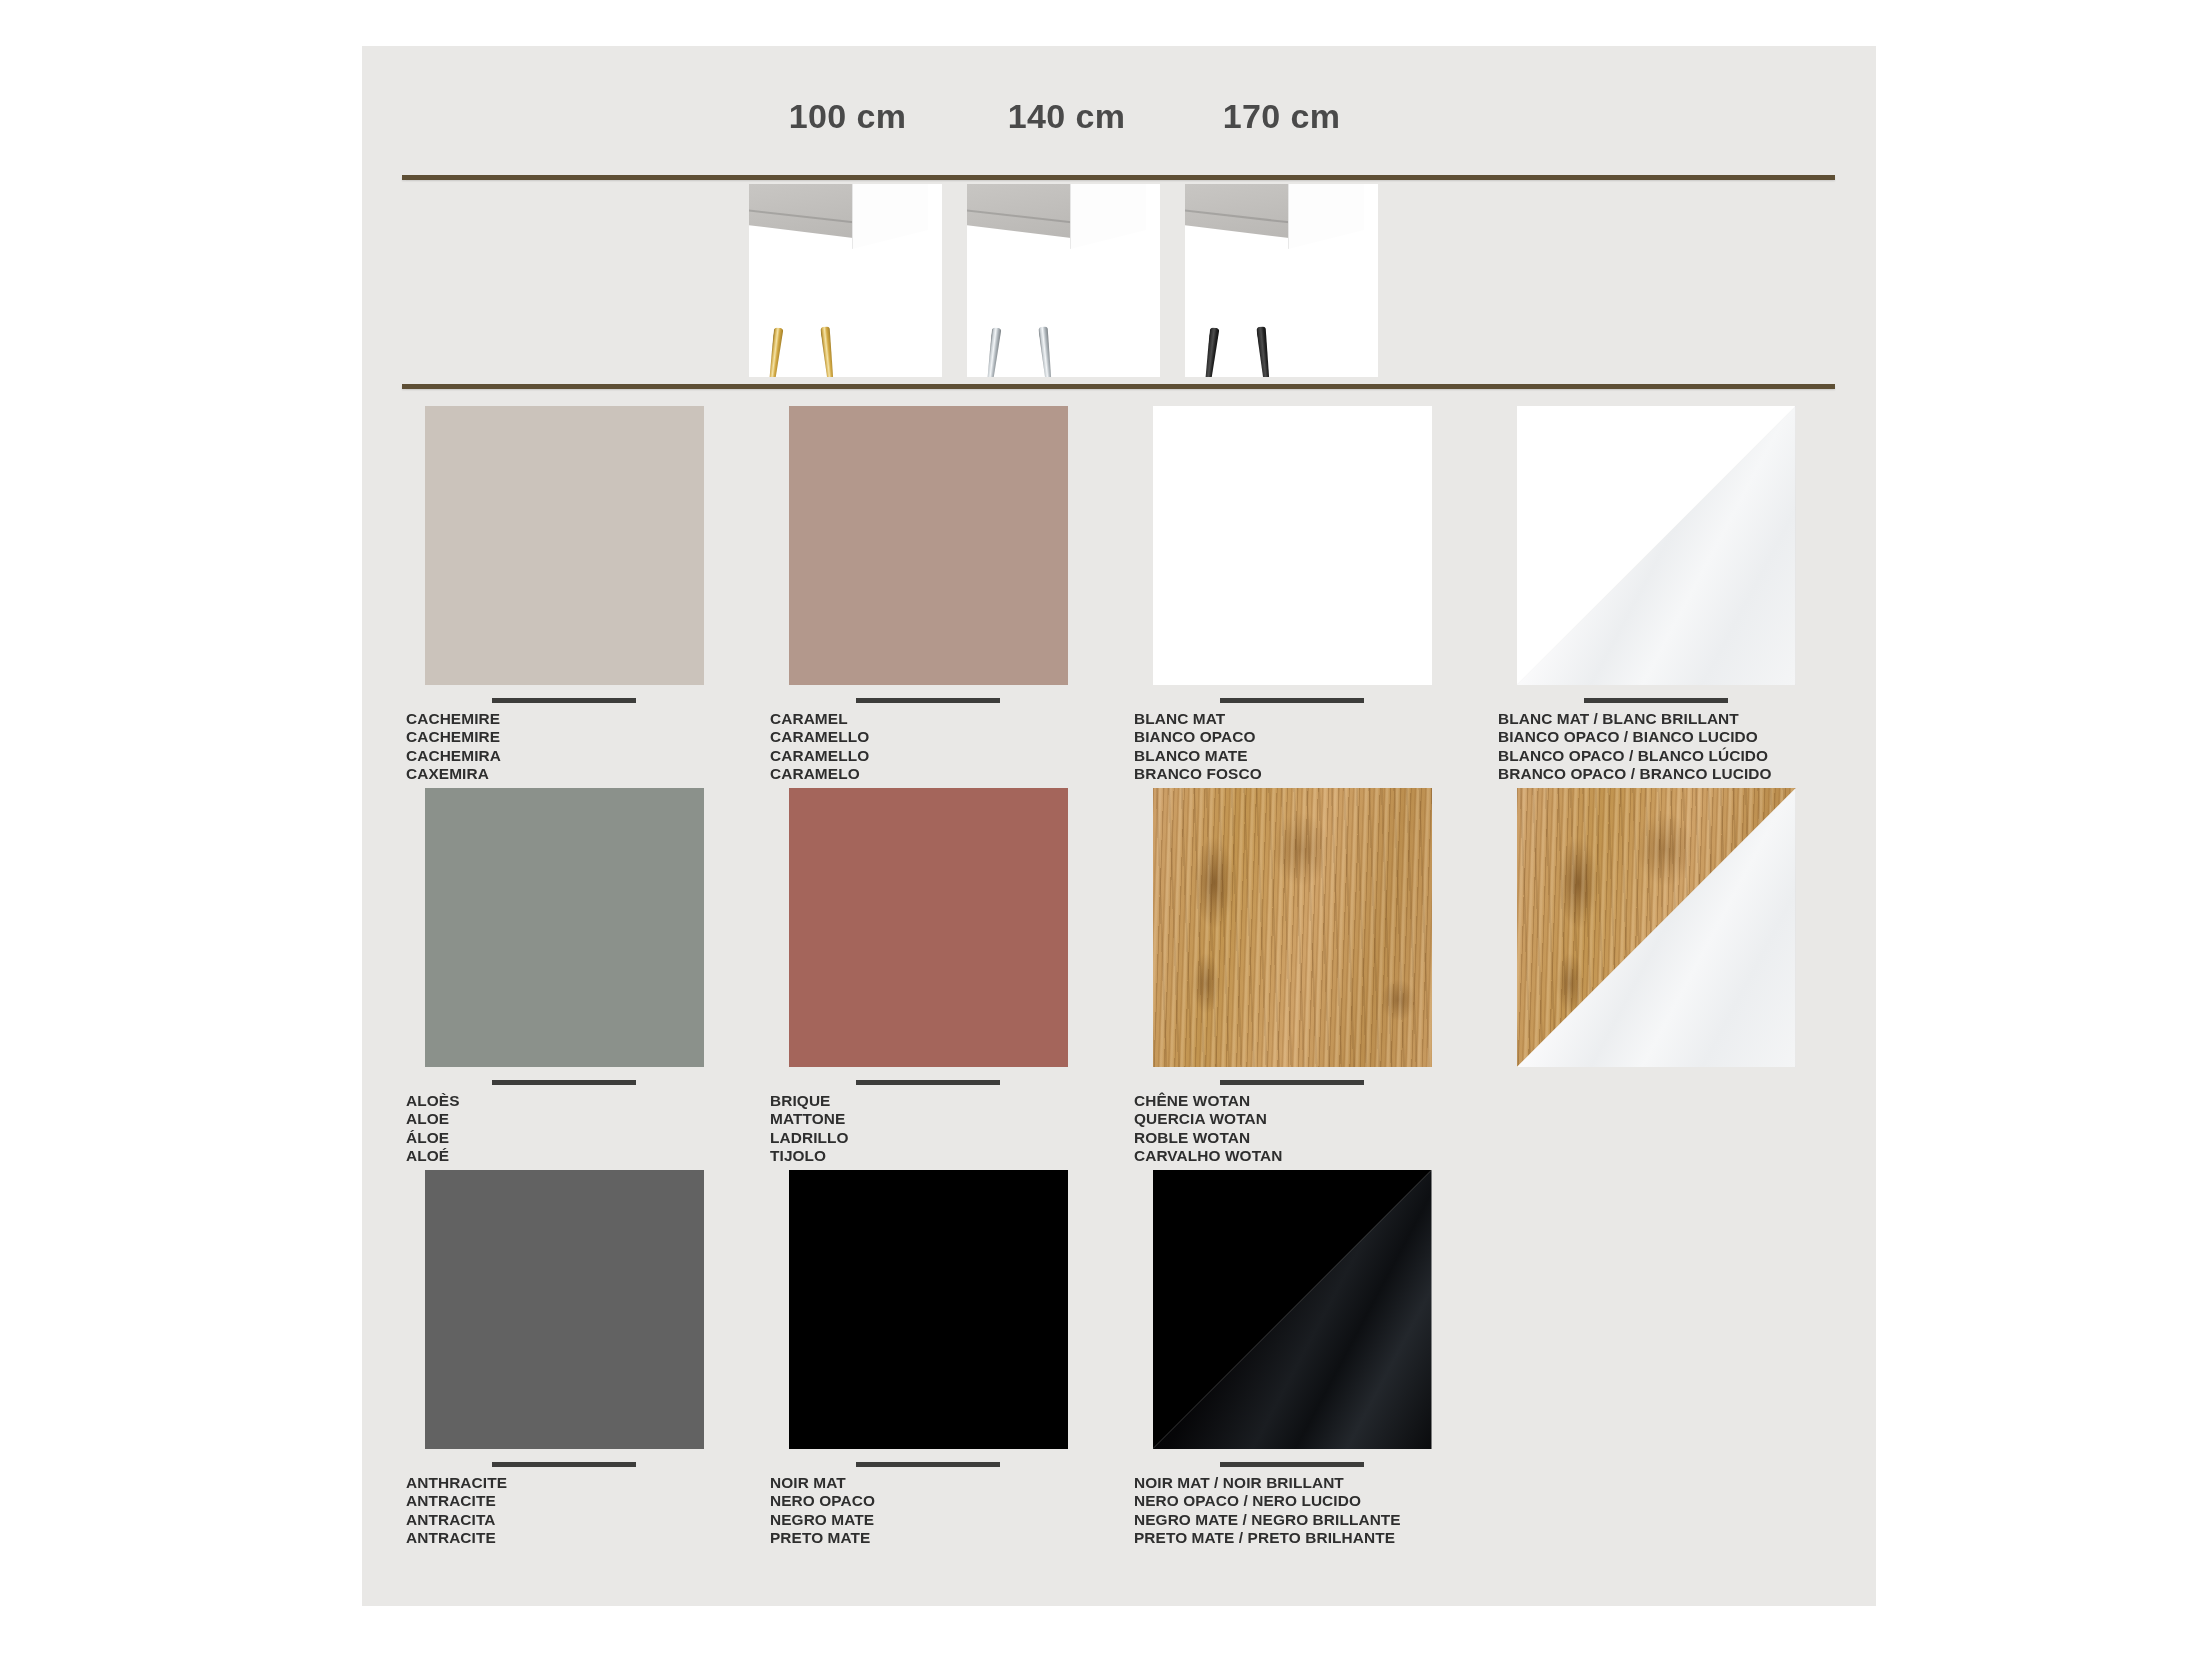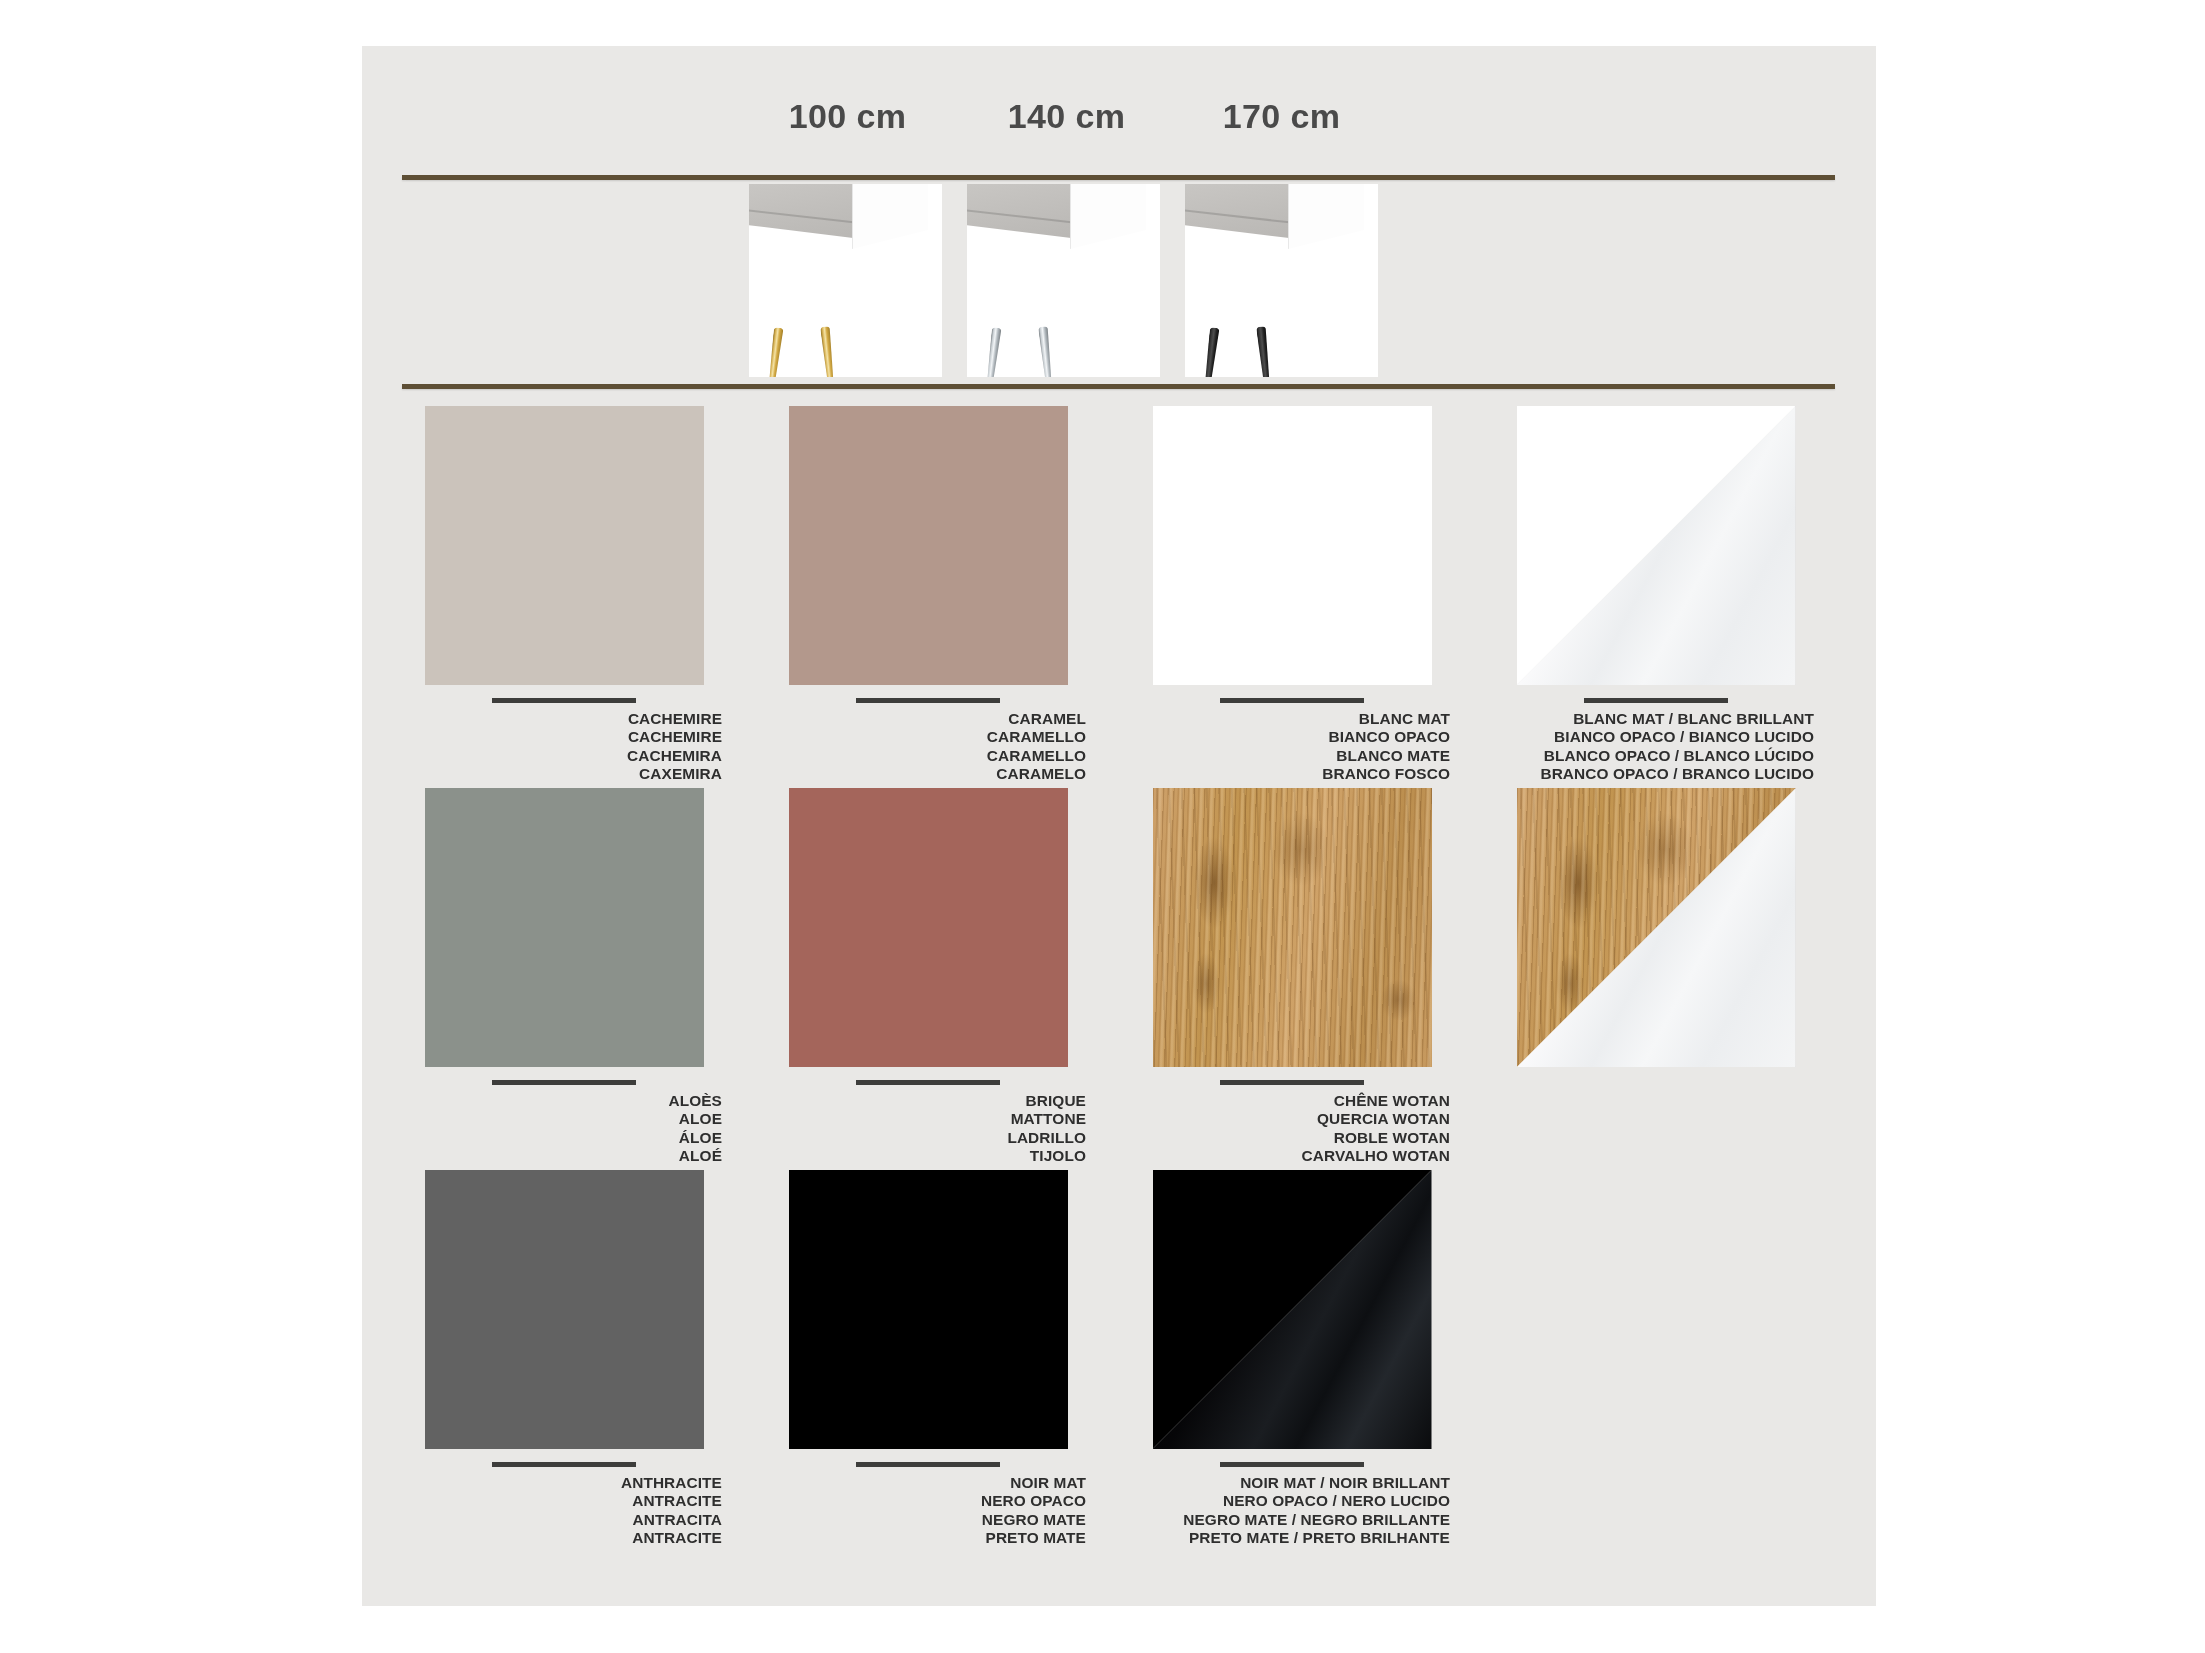--- a/index.html
+++ b/index.html
@@ -213,21 +213,21 @@
         #0d0f12 68%, #23272c 80%, #0a0b0d 100%);
   }
 
   
   .half-tl { position: absolute; inset: 0; clip-path: polygon(0 0, 100% 0, 0 100%); }
   .half-br { position: absolute; inset: 0; clip-path: polygon(100% 0, 100% 100%, 0 100%); }
 
   
   .caption {
     margin-top: 13.2px;
-    text-align: right;
+    text-align: left;
   }
   .cap-rule {
     width: 144px;
     height: 4.4px;
     margin: 0 auto 7.4px auto;
     background: #3d3d3b;
   }
   .cap-line {
     font-size: 15.4px;
     font-weight: bold;

